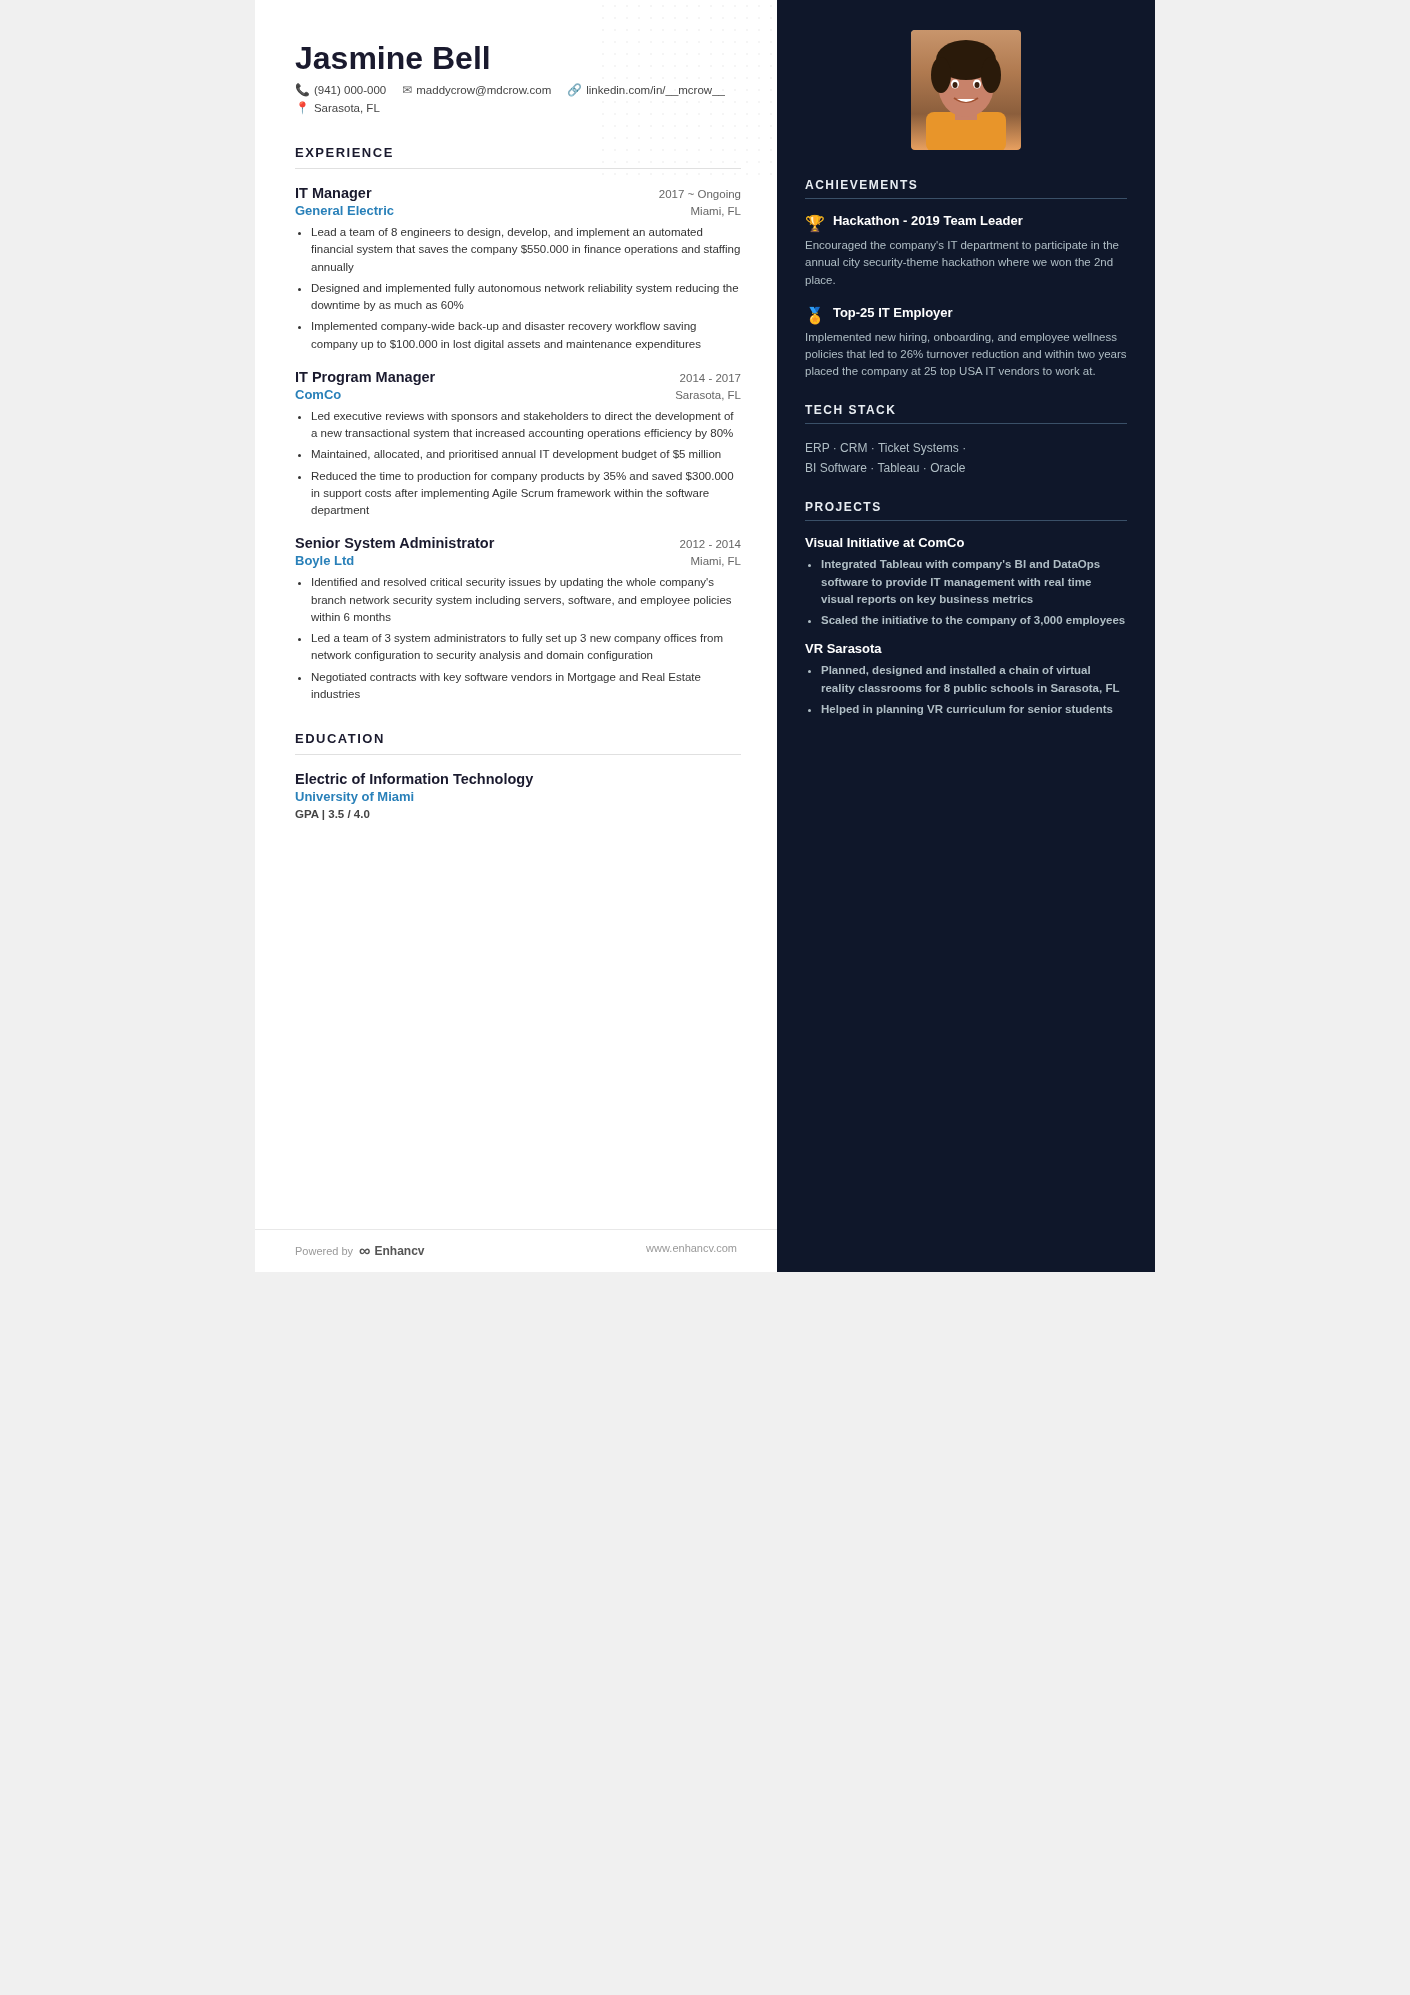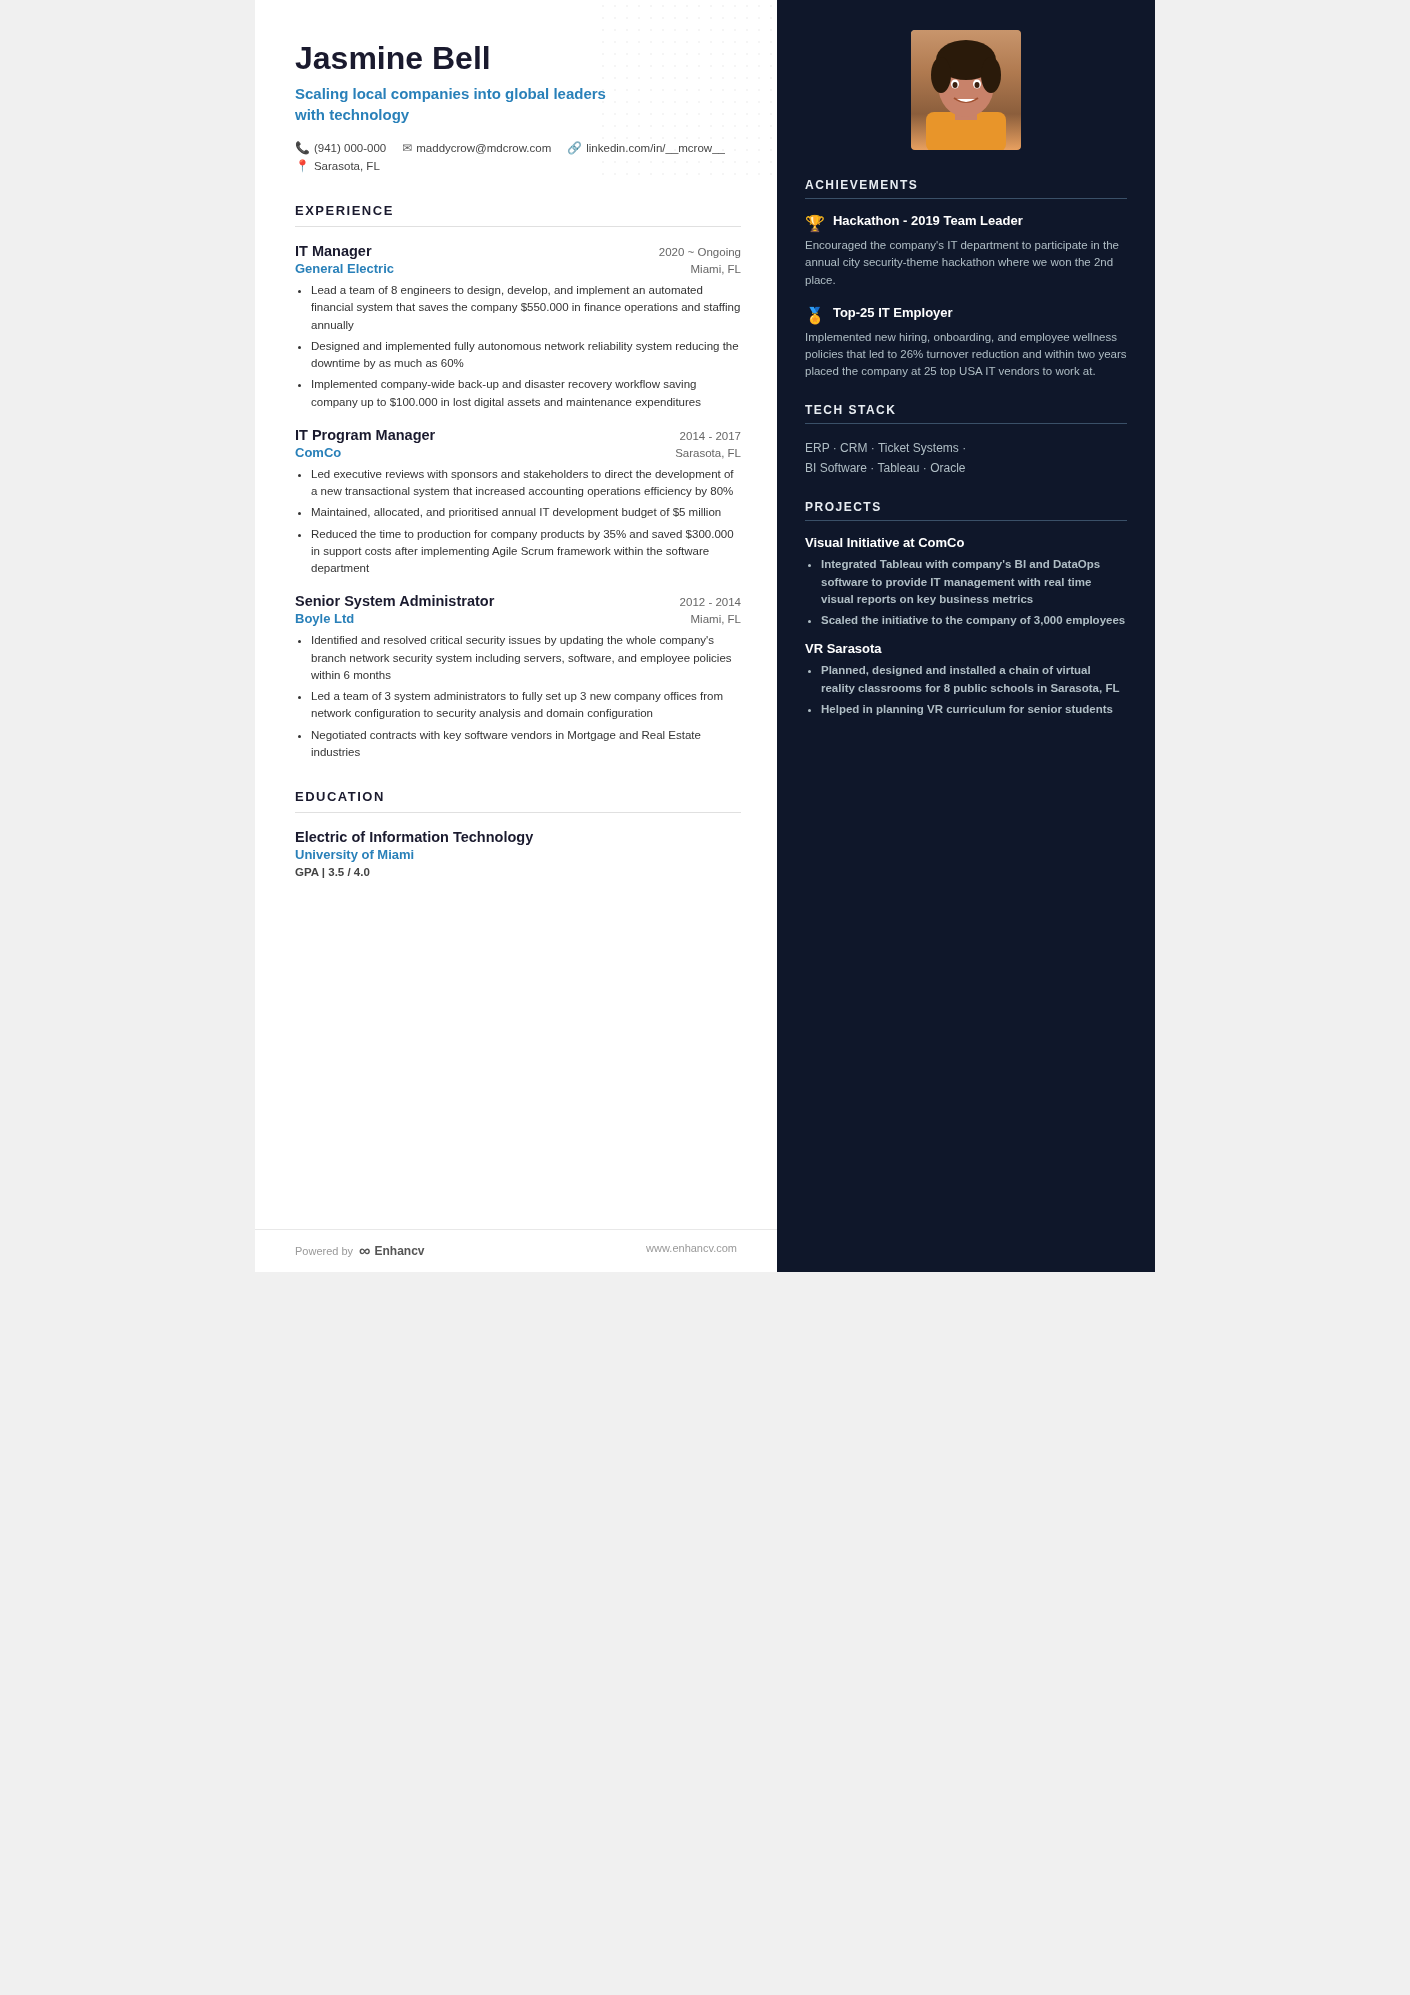--- a/index.html
+++ b/index.html
@@ -264,21 +264,20 @@
   </style>
 </head>
 <body>
 
 <div class="page">
 
   <div class="left-col">
     <div class="bg-dots"></div>
 
     <h1 class="name">Jasmine Bell</h1>
-    <div class="tagline">Scaling local companies into global leaders with technology</div>
 
     <div class="contact-info">
       <div class="contact-item">
         <span class="contact-icon">📞</span>
         <span>(941) 000-000</span>
       </div>
       <div class="contact-item">
         <span class="contact-icon">✉</span>
         <span>maddycrow@mdcrow.com</span>
       </div>
@@ -291,21 +290,21 @@
         <span>Sarasota, FL</span>
       </div>
     </div>
 
     <div class="section-title">EXPERIENCE</div>
     <hr class="section-divider">
 
     <div>
       <div class="job-header">
         <span class="job-title">IT Manager</span>
-        <span class="job-dates">2020 ~ Ongoing</span>
+        <span class="job-dates">2017 ~ Ongoing</span>
       </div>
       <div class="company-row">
         <span class="company-name">General Electric</span>
         <span class="company-location">Miami, FL</span>
       </div>
       <ul class="bullets">
         <li>Lead a team of 8 engineers to design, develop, and implement an automated financial system that saves the company $550.000 in finance operations and staffing annually</li>
         <li>Designed and implemented fully autonomous network reliability system reducing the downtime by as much as 60%</li>
         <li>Implemented company-wide back-up and disaster recovery workflow saving company up to $100.000 in lost digital assets and maintenance expenditures</li>
       </ul>

